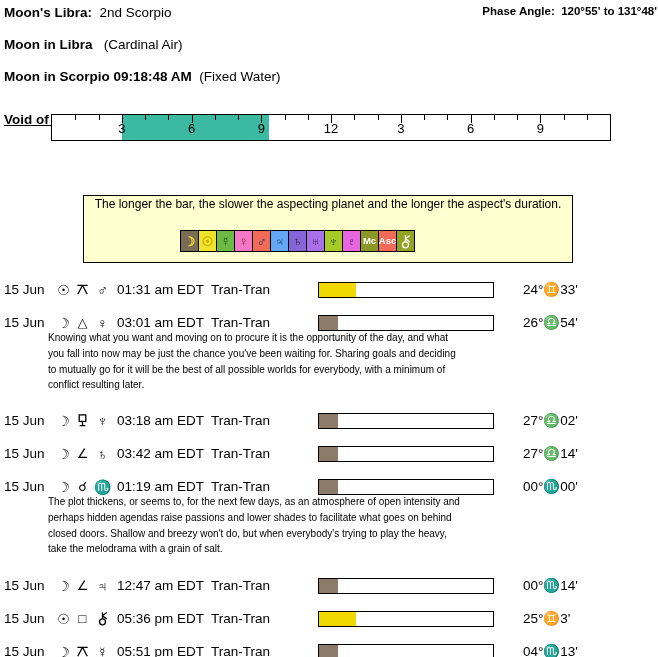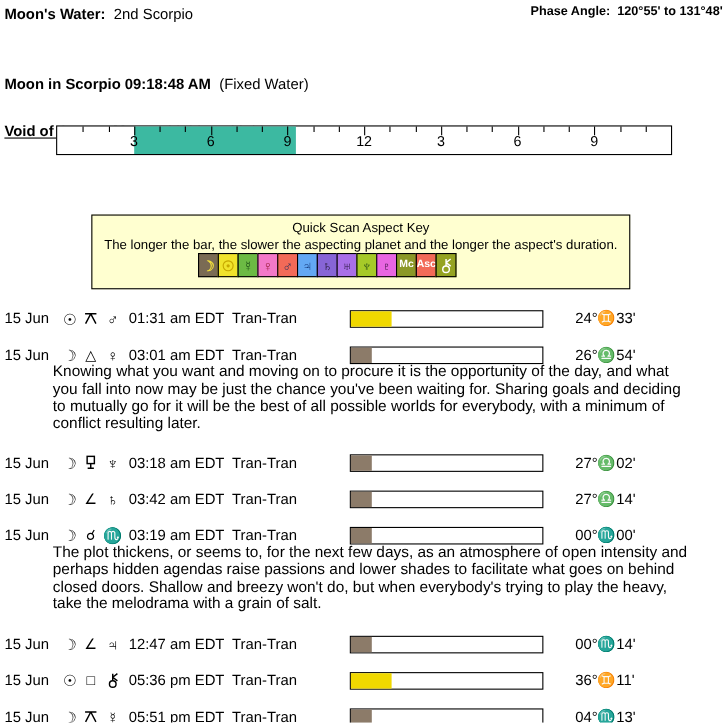--- a/index.html
+++ b/index.html
@@ -28,32 +28,33 @@
   .arow span{position:absolute;top:0;line-height:16px;}
   .c-date{left:4px;}
   .c-p1{left:55px;width:17px;text-align:center;font-size:14px;}
   .c-asp{left:74px;width:17px;text-align:center;font-size:13px;}
   .c-p2{left:94px;width:17px;text-align:center;font-size:14px;}
   .c-time{left:117px;}
   .c-type{left:211px;}
   .c-bar{position:absolute;left:318px;top:0;width:174px;height:14px;border:1px solid #000;background:#fff;}
   .c-fill{position:absolute;left:0;top:0;bottom:0;}
   .c-deg{left:523px;}
-  .note{position:absolute;left:48px;width:600px;font-size:14px;line-height:15.8px;white-space:pre-line;}
+  .note{position:absolute;left:48px;width:600px;font-size:10px;line-height:15.8px;white-space:pre-line;}
   .asp-svg{display:inline-block;vertical-align:-1px;}
 </style>
 </head>
 <body>
 
 <div id="page">
 
-  <div class="hline" style="top:5px;"><span class="lbl">Moon's Water:</span><span>  </span><span>2nd Scorpio</span></div>
+  <div class="hline" style="top:5px;"><span class="lbl">Moon's Libra:</span><span>  </span><span>2nd Scorpio</span></div>
 
   <div id="phase-angle">Phase Angle:  120°55' to 131°48'</div>
 
+  <div class="hline" style="top:37px;"><span class="lbl">Moon in Libra</span><span>   </span><span>(Cardinal Air)</span></div>
 
   <div class="hline" style="top:69px;"><span class="lbl">Moon in Scorpio 09:18:48 AM</span><span>  </span><span>(Fixed Water)</span></div>
 
   <div class="hline" style="top:112px;text-decoration:underline;"><span class="lbl">Void of Course Moon:</span><span>  </span><span>03:01a -  09:19a</span></div>
 
   <div id="ruler">
     <div id="void-region" style="left: 70.1px; width: 146.5px; background: rgb(60, 185, 161);"></div>
   <div class="tick" style="left: 23.3px; height: 5px;"></div>
       <div class="tick" style="left: 46.5px; height: 5px;"></div>
       <div class="tick" style="left: 69.8px; height: 8px;"></div>
@@ -81,21 +82,20 @@
       <div class="tlabel" style="left: 139.5px;">6</div>
       <div class="tlabel" style="left: 209.3px;">9</div>
       <div class="tlabel" style="left: 279px;">12</div>
       <div class="tlabel" style="left: 348.8px;">3</div>
       <div class="tlabel" style="left: 418.5px;">6</div>
       <div class="tlabel" style="left: 488.3px;">9</div>
     </div>
 
 
   <div id="key-box" style="background: rgb(255, 255, 208);">
-    <div id="key-title">Quick Scan Aspect Key</div>
     <div id="key-subtitle">The longer the bar, the slower the aspecting planet and the longer the aspect's duration.</div>
     <div id="key-strip">
         <div class="key-cell" style="background: rgb(122, 107, 84); color: rgb(242, 223, 58);">☽</div>
         <div class="key-cell" style="background: rgb(240, 227, 44); color: rgb(199, 169, 0);">☉</div>
         <div class="key-cell" style="background: rgb(108, 186, 68); color: rgb(26, 74, 20);">☿</div>
         <div class="key-cell" style="background: rgb(243, 120, 200); color: rgb(151, 26, 51);">♀</div>
         <div class="key-cell" style="background: rgb(242, 106, 88); color: rgb(52, 52, 92);">♂</div>
         <div class="key-cell" style="background: rgb(99, 168, 244); color: rgb(20, 56, 125);">♃</div>
         <div class="key-cell" style="background: rgb(135, 101, 214); color: rgb(28, 18, 38);">♄</div>
         <div class="key-cell" style="background: rgb(169, 111, 232); color: rgb(42, 23, 67);">♅</div>
@@ -168,21 +168,21 @@
         <div class="c-bar">
           <div class="c-fill" style="width: 11%; background: rgb(140, 123, 105);"></div>
         </div>
         <span class="c-deg">27°♎14'</span>
       </div>
       <div class="arow" style="top: 479px;">
         <span class="c-date">15 Jun</span>
         <span class="c-p1">☽</span>
         <span class="c-asp">☌</span>
         <span class="c-p2">♏</span>
-        <span class="c-time">03:19 am EDT</span>
+        <span class="c-time">01:19 am EDT</span>
         <span class="c-type">Tran-Tran</span>
         <div class="c-bar">
           <div class="c-fill" style="width: 11%; background: rgb(140, 123, 105);"></div>
         </div>
         <span class="c-deg">00°♏00'</span>
       </div>
       <div class="note" style="top: 494px;">The plot thickens, or seems to, for the next few days, as an atmosphere of open intensity and
 perhaps hidden agendas raise passions and lower shades to facilitate what goes on behind
 closed doors. Shallow and breezy won't do, but when everybody's trying to play the heavy,
 take the melodrama with a grain of salt.</div>
@@ -204,21 +204,21 @@
         <span class="c-asp">□</span>
         <span class="c-p2"><svg class="asp-svg" width="15" height="15" viewBox="0 0 16 16" fill="none" stroke="currentColor" stroke-width="1.4">
             <circle cx="8" cy="11.5" r="3.2"></circle>
             <path d="M8 8.3 V1.5 M8 5 L12.5 1.5 M8 5 L12.5 8.5"></path>
           </svg></span>
         <span class="c-time">05:36 pm EDT</span>
         <span class="c-type">Tran-Tran</span>
         <div class="c-bar">
           <div class="c-fill" style="width: 21%; background: rgb(240, 216, 0);"></div>
         </div>
-        <span class="c-deg">36°♊11'</span>
+        <span class="c-deg">25°♊3'</span>
       </div>
       <div class="arow" style="top: 644px;">
         <span class="c-date">15 Jun</span>
         <span class="c-p1">☽</span>
         <span class="c-asp"><svg class="asp-svg" width="15" height="15" viewBox="0 0 16 16" fill="none" stroke="currentColor" stroke-width="1.4">
             <path d="M2.5 3.5 H13.5 M8 3.5 L3 13 M8 3.5 L13 13"></path>
           </svg></span>
         <span class="c-p2">☿</span>
         <span class="c-time">05:51 pm EDT</span>
         <span class="c-type">Tran-Tran</span>

